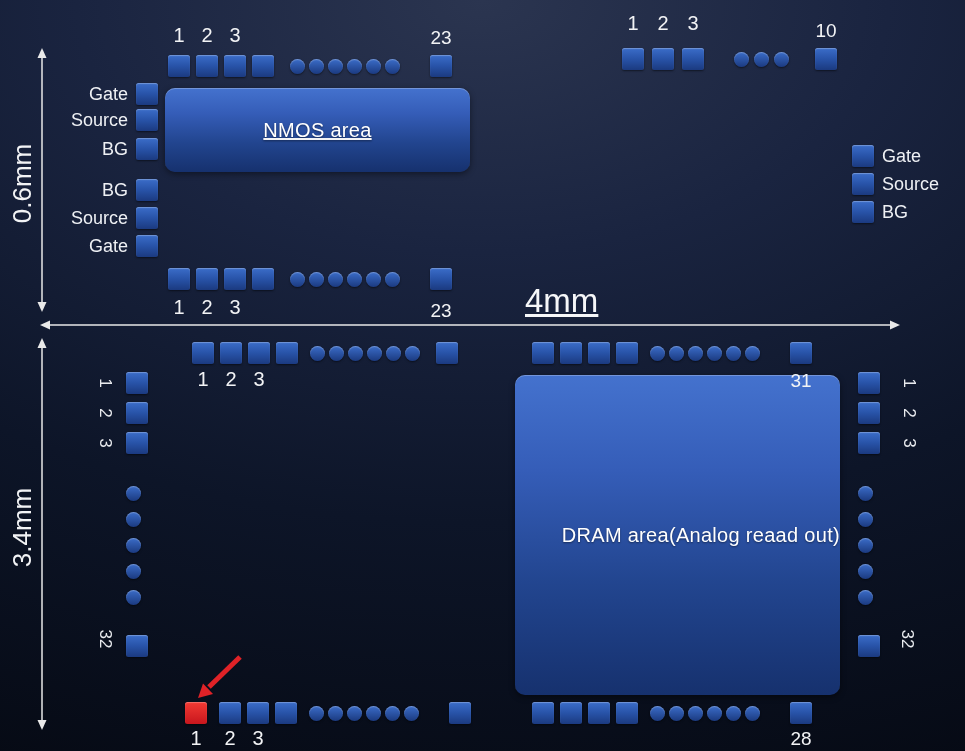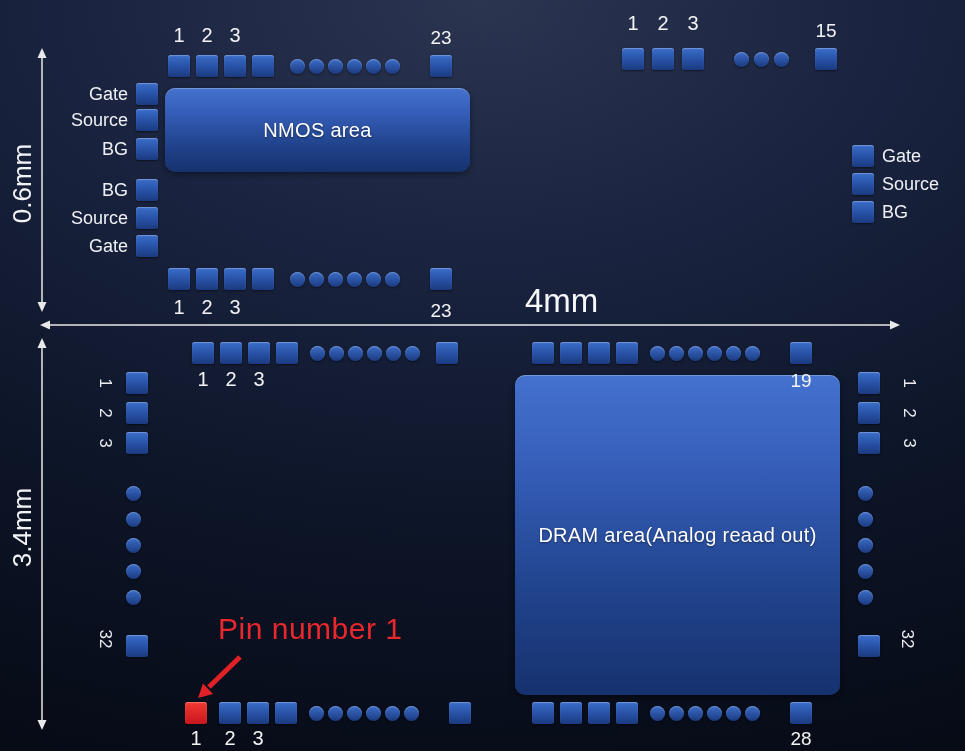--- a/index.html
+++ b/index.html
@@ -84,21 +84,21 @@
     <polygon points="6,0 1.5,10 10.5,10" fill="#e9e9e9"></polygon>
     <polygon points="6,392 1.5,382 10.5,382" fill="#e9e9e9"></polygon>
   </svg>
   <div class="abs dim-label" style="left:-38px;top:512px;width:120px;">3.4mm</div>
 
   <svg class="abs" style="left:40px;top:319px;" width="860" height="12">
     <line x1="9" y1="6" x2="851" y2="6" stroke="#e9e9e9" stroke-width="1.5"></line>
     <polygon points="0,6 10,1.5 10,10.5" fill="#e9e9e9"></polygon>
     <polygon points="860,6 850,1.5 850,10.5" fill="#e9e9e9"></polygon>
   </svg>
-  <div class="abs dim-label-h" style="left:525px;top:282px;">4mm</div>
+  <div class="abs dim-label-h" style="left:525px;top:282px;text-decoration:underline;">4mm</div>
 
   <div class="abs num" style="left:168px;top:24px;width:22px;">1</div>
   <div class="abs num" style="left:196px;top:24px;width:22px;">2</div>
   <div class="abs num" style="left:224px;top:24px;width:22px;">3</div>
   <div class="abs num small" style="left:415px;top:27px;width:52px;">23</div>
 
   <div class="abs pad-row" style="left:168px;top:55px;">
       <div class="pad-seg" style="gap: 6px;">
         <span class="pad pad-square"></span>
         <span class="pad pad-square"></span>
@@ -124,21 +124,21 @@
   </div>
   <div class="abs io-row" style="left:38px;top:109px;">
     <span class="io-label">Source</span>
     <span class="pad pad-square"></span>
   </div>
   <div class="abs io-row" style="left:38px;top:138px;">
     <span class="io-label">BG</span>
     <span class="pad pad-square"></span>
   </div>
 
-  <div class="abs area" style="left:165px;top:88px;width:305px;height:84px;">
+  <div class="abs area" style="left:165px;top:88px;width:305px;height:84px;text-decoration:underline;">
     <span class="area-label">NMOS area</span>
   </div>
 
   <div class="abs io-row" style="left:38px;top:179px;">
     <span class="io-label">BG</span>
     <span class="pad pad-square"></span>
   </div>
   <div class="abs io-row" style="left:38px;top:207px;">
     <span class="io-label">Source</span>
     <span class="pad pad-square"></span>
@@ -170,21 +170,21 @@
     </div>
 
   <div class="abs num" style="left:168px;top:296px;width:22px;">1</div>
   <div class="abs num" style="left:196px;top:296px;width:22px;">2</div>
   <div class="abs num" style="left:224px;top:296px;width:22px;">3</div>
   <div class="abs num small" style="left:415px;top:300px;width:52px;">23</div>
 
   <div class="abs num" style="left:622px;top:12px;width:22px;">1</div>
   <div class="abs num" style="left:652px;top:12px;width:22px;">2</div>
   <div class="abs num" style="left:682px;top:12px;width:22px;">3</div>
-  <div class="abs num small" style="left:800px;top:20px;width:52px;">15</div>
+  <div class="abs num small" style="left:800px;top:20px;width:52px;">10</div>
 
   <div class="abs pad-row" style="left:622px;top:48px;">
       <div class="pad-seg" style="gap: 8px;">
         <span class="pad pad-square"></span>
         <span class="pad pad-square"></span>
         <span class="pad pad-square"></span>
       </div>
       <div class="pad-seg" style="gap: 5px; margin-left: 30px;">
         <span class="pad pad-circle"></span>
         <span class="pad pad-circle"></span>
@@ -244,21 +244,21 @@
         <span class="pad pad-circle"></span>
       </div>
       <div class="pad-seg" style="margin-left: 30px;">
         <span class="pad pad-square"></span>
       </div>
     </div>
 
   <div class="abs num" style="left:192px;top:368px;width:22px;">1</div>
   <div class="abs num" style="left:220px;top:368px;width:22px;">2</div>
   <div class="abs num" style="left:248px;top:368px;width:22px;">3</div>
-  <div class="abs num small" style="left:775px;top:370px;width:52px;">19</div>
+  <div class="abs num small" style="left:775px;top:370px;width:52px;">31</div>
 
   <div class="abs pad-row v" style="left:126px;top:372px;">
       <div class="pad-seg" style="gap: 8px;">
         <span class="pad pad-square"></span>
         <span class="pad pad-square"></span>
         <span class="pad pad-square"></span>
       </div>
       <div class="pad-seg" style="gap: 11px; margin-top: 32px;">
         <span class="pad pad-circle"></span>
         <span class="pad pad-circle"></span>
@@ -291,25 +291,24 @@
   <div class="abs rotnum" style="left:94px;top:372px;">1</div>
   <div class="abs rotnum" style="left:94px;top:402px;">2</div>
   <div class="abs rotnum" style="left:94px;top:432px;">3</div>
   <div class="abs rotnum" style="left:92px;top:628px;width:26px;">32</div>
 
   <div class="abs rotnum" style="left:898px;top:372px;">1</div>
   <div class="abs rotnum" style="left:898px;top:402px;">2</div>
   <div class="abs rotnum" style="left:898px;top:432px;">3</div>
   <div class="abs rotnum" style="left:894px;top:628px;width:26px;">32</div>
 
-  <div class="abs area" style="left:515px;top:375px;width:325px;height:320px;">
+  <div class="abs area" style="left:515px;top:375px;width:325px;height:320px;justify-content:flex-end;">
     <span class="area-label">DRAM area(Analog reaad out)</span>
   </div>
 
-  <div class="abs pin1-text" style="left:218px;top:612px;">Pin number 1</div>
   <svg class="abs" style="left:190px;top:652px;z-index:6;" width="60" height="50">
     <line x1="50" y1="5" x2="19" y2="35" stroke="#e02227" stroke-width="5"></line>
     <polygon points="8,46 23,42 13,31.5" fill="#e02227"></polygon>
   </svg>
 
   <div class="abs pad-row" style="left:185px;top:702px;">
       <div class="pad-seg">
         <span class="pad pad-square pad-red"></span>
       </div>
       <div class="pad-seg" style="gap: 6px; margin-left: 12px;">

